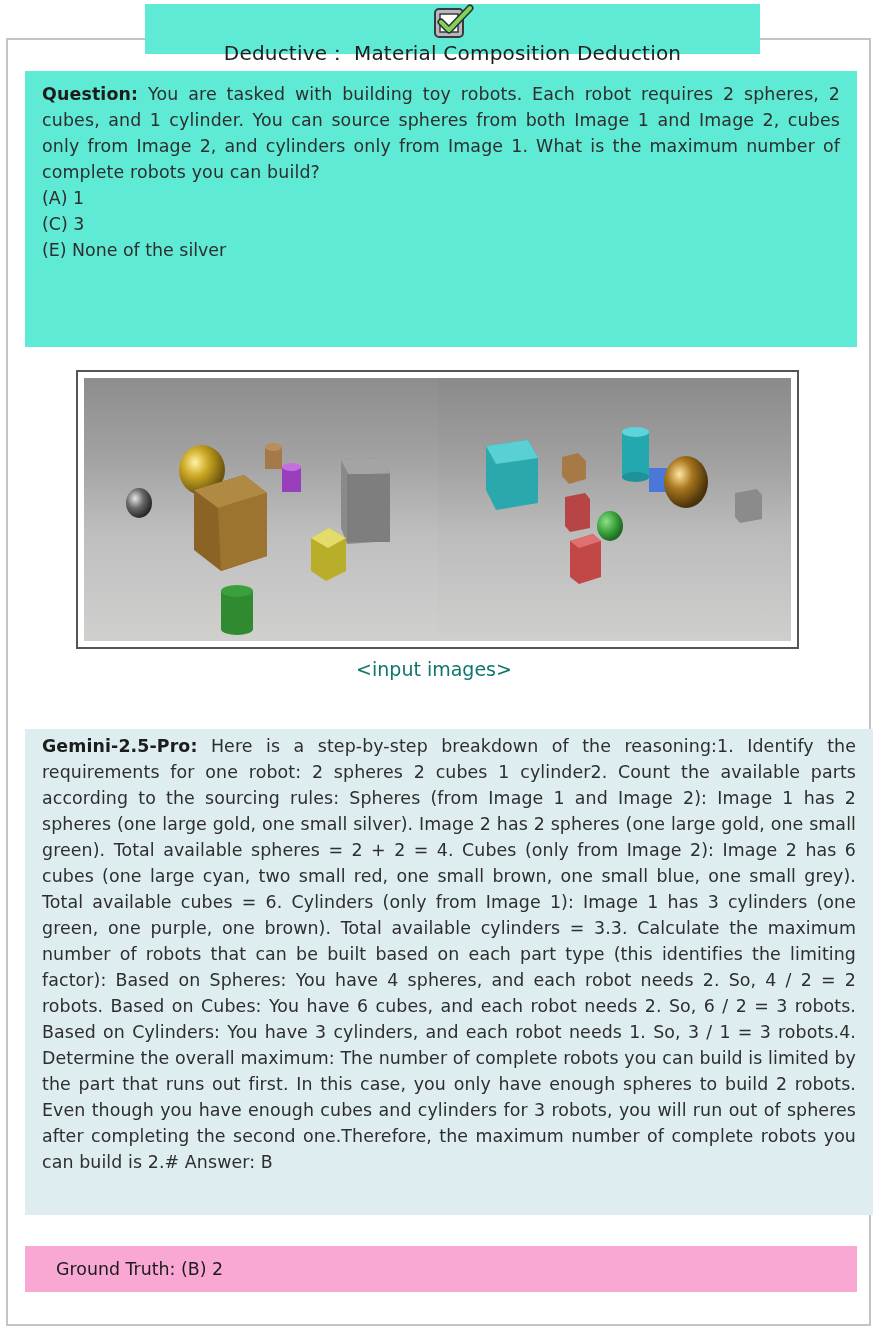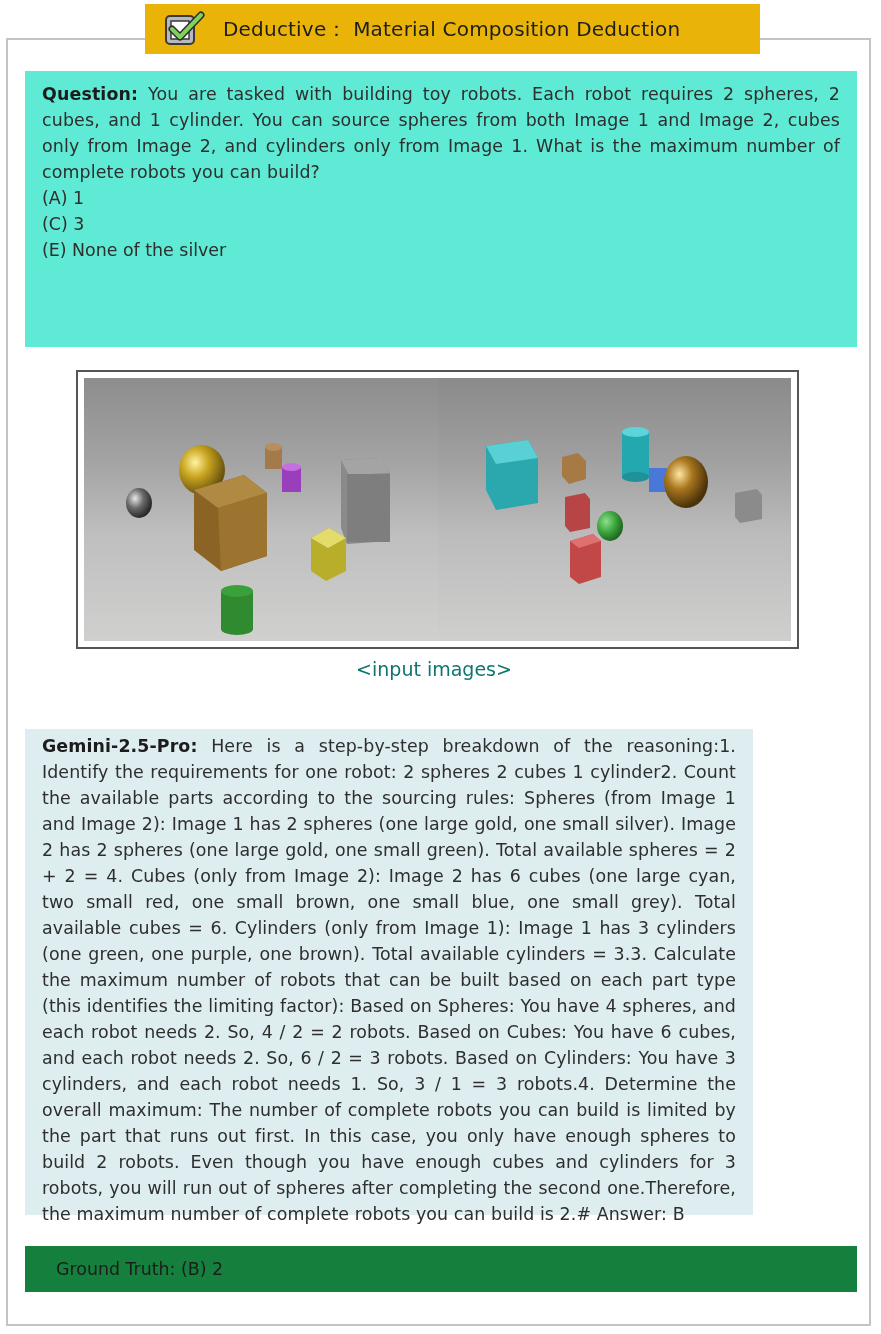--- a/index.html
+++ b/index.html
@@ -24,24 +24,25 @@
       border: 2px solid #c4c4c4;
       box-sizing: border-box;
       background: #ffffff;
     }
     .title-tab {
       position: absolute;
       left: 145px;
       top: 4px;
       width: 615px;
       height: 50px;
-      background: #eab308;
+      background: #5eead4;
       display: flex;
       align-items: center;
       z-index: 2;
+      flex-direction: column;
     }
     .title-icon {
       width: 44px;
       height: 36px;
       margin-left: 18px;
       margin-right: 16px;
       display: flex;
       align-items: center;
       justify-content: center;
     }
@@ -108,42 +109,42 @@
       width: 868px;
       top: 658px;
       text-align: center;
       font-size: 19px;
       color: #0f766e;
     }
     .answer-box {
       position: absolute;
       left: 25px;
       top: 729px;
-      width: 728px;
+      width: 848px;
       height: 486px;
       background: #deedf0;
       box-sizing: border-box;
       padding: 4px 17px 0 17px;
       font-size: 17.4px;
       line-height: 26px;
       color: #2e2e2e;
       text-align: justify;
       letter-spacing: 0.1px;
     }
     .answer-box .bold {
       font-weight: bold;
       color: #1c1c1c;
     }
     .gt-box {
       position: absolute;
       left: 25px;
       top: 1246px;
       width: 832px;
       height: 46px;
-      background: #15803d;
+      background: #f9a8d4;
       box-sizing: border-box;
       padding: 0 0 0 31px;
       display: flex;
       align-items: center;
       font-size: 17.4px;
       color: #1c1c1c;
     }
   </style>
 </head>
 <body>

